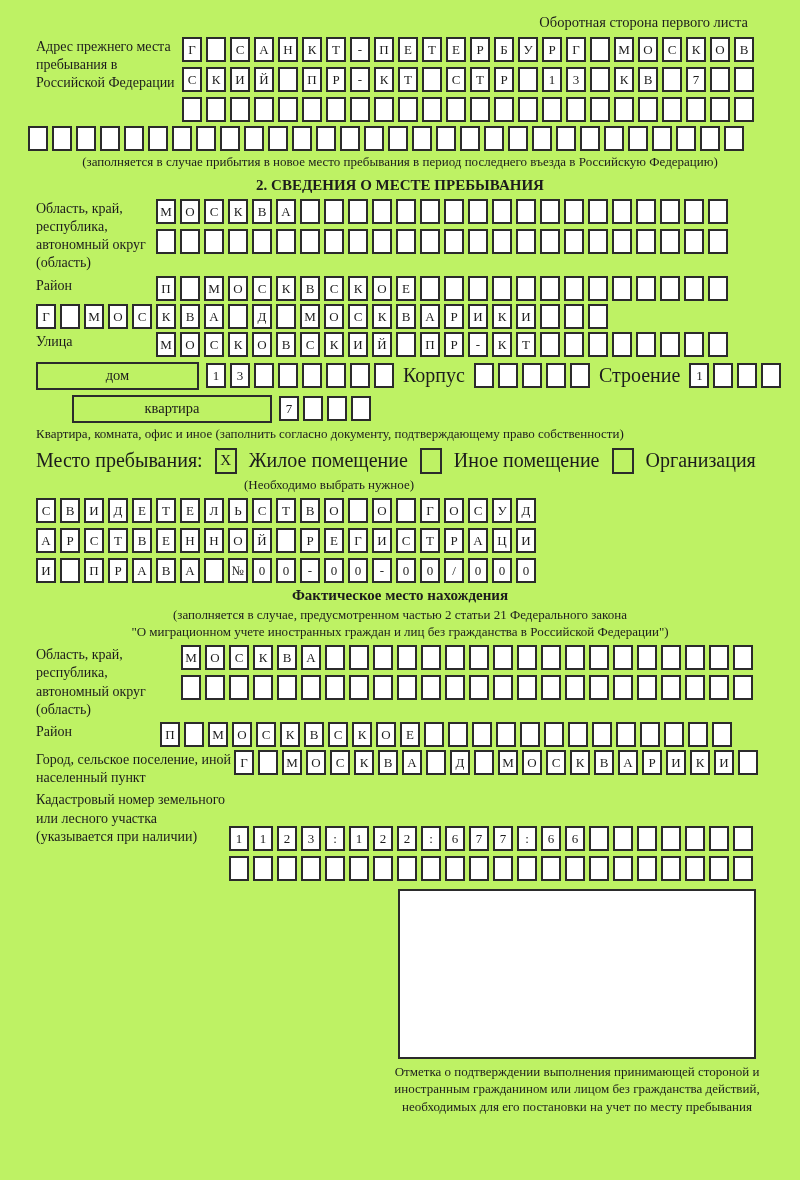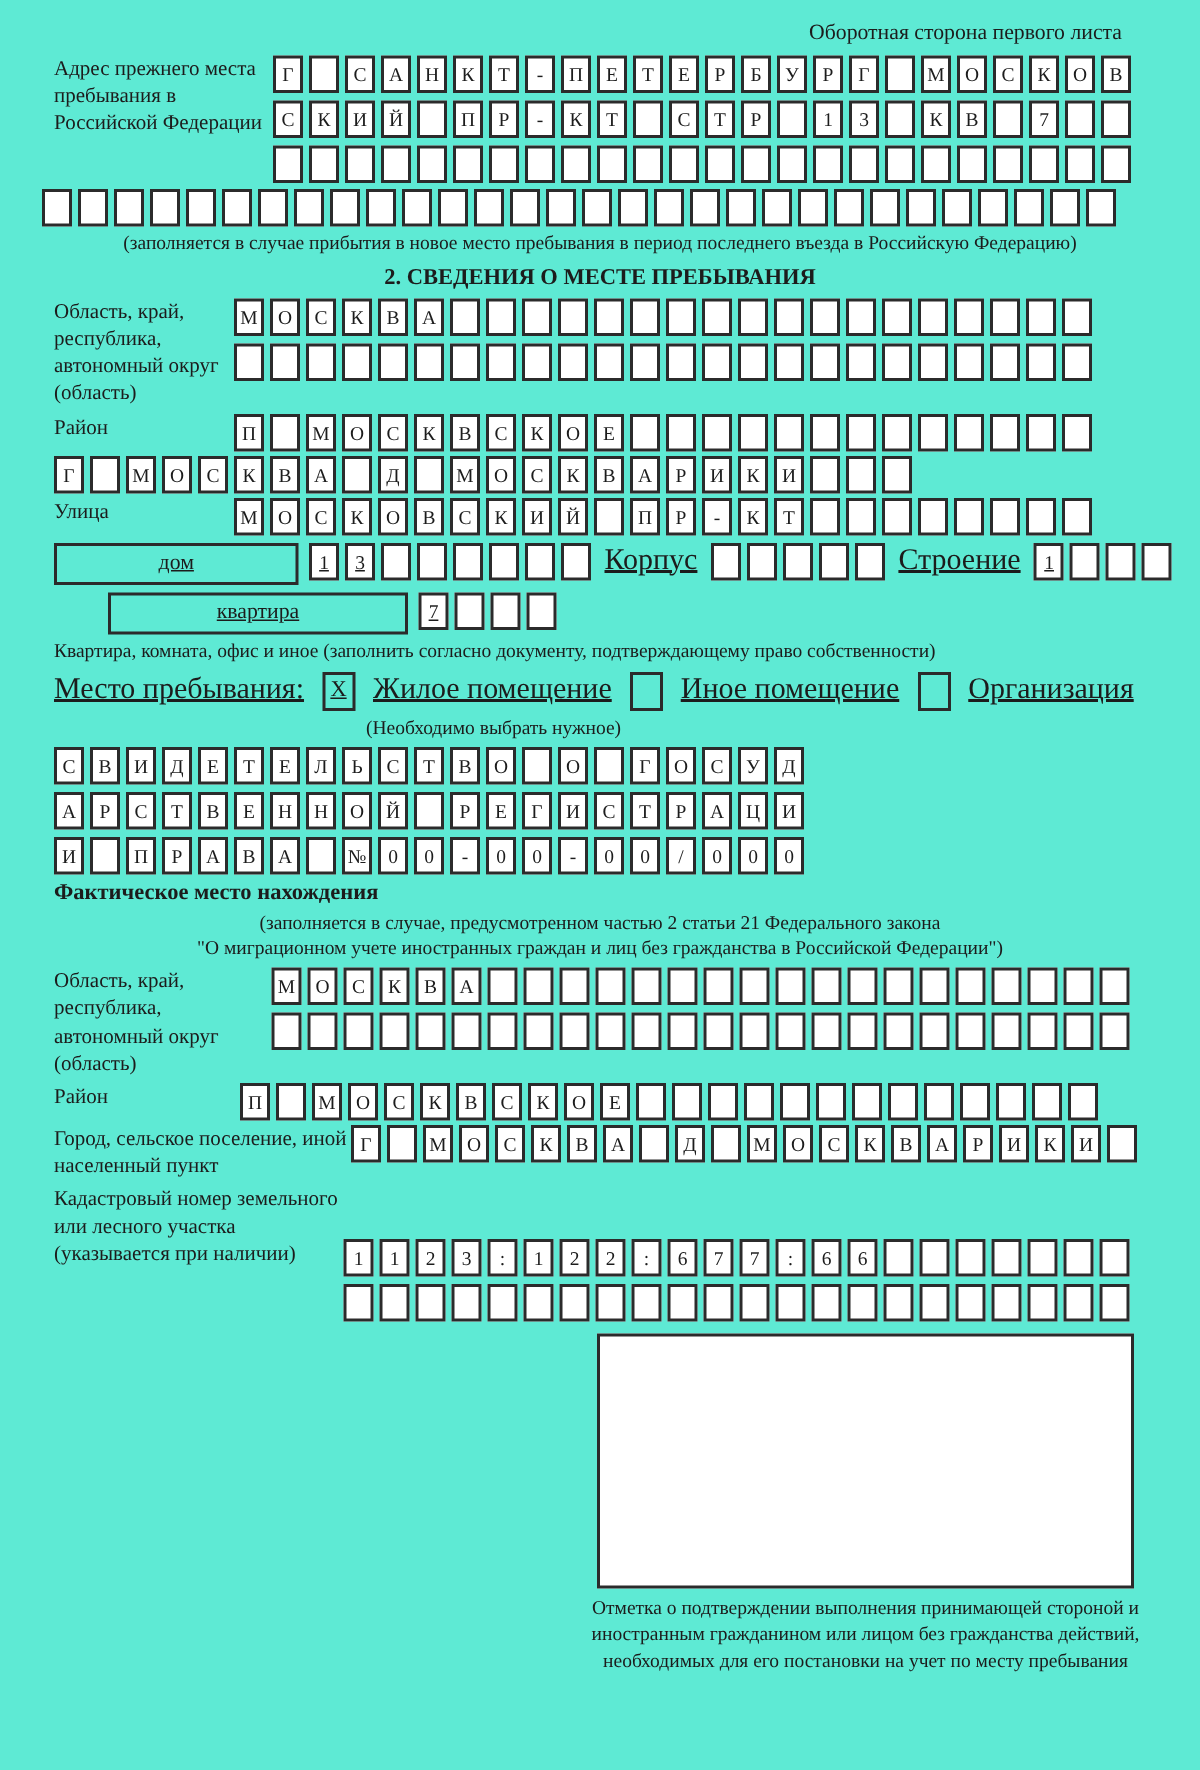--- a/index.html
+++ b/index.html
@@ -1,50 +1,50 @@
 <!DOCTYPE html>
 <html lang="ru"><head>
 <meta charset="utf-8">
 <style>
   html,body{margin:0;padding:0;background:#fff;}
   .page{
     width:800px;height:1180px;box-sizing:border-box;
     padding:14px 36px 10px 36px;position:relative;
     font-family:"Liberation Serif","DejaVu Serif",serif;
-    color:#1c1c1c;background:#5eead4;overflow:hidden;
+    color:#1c1c1c;background:#bef264;overflow:hidden;
   }
   .header-note{text-align:right;font-size:14.5px;padding-right:16px;}
   .field{display:flex;margin-bottom:3px;}
   .flabel{font-size:14px;line-height:1.3;flex-shrink:0;padding-top:1px;}
   .w146{width:146px;} .w120{width:120px;} .w140{width:140px;}
   .w218{width:218px;} .w145{width:145px;} .w124{width:124px;}
   .w198{width:198px;} .w193{width:193px;}
   .rows{display:flex;flex-direction:column;gap:5px;}
   .cell-row{display:flex;gap:4px;}
   .cell{
     width:20px;height:25px;box-sizing:border-box;border:2px solid #2b2b2b;
     display:flex;align-items:center;justify-content:center;
     font-size:13px;background:#fff;flex-shrink:0;line-height:1;
   }
   .full-row{margin-left:-8px;margin-top:4px;}
   .caption{font-size:13px;line-height:1.3;margin-top:3px;}
   .center{text-align:center;}
   .sec-title{text-align:center;font-weight:bold;font-size:15px;margin:6px 0 5px 0;}
-  .inline-row{display:flex;align-items:flex-start;column-gap:7px;margin-top:5px;text-decoration:underline;}
+  .inline-row{display:flex;align-items:center;column-gap:7px;margin-top:5px;}
   .wide-box{height:28px;box-sizing:border-box;border:2px solid #2b2b2b;
     display:flex;align-items:center;justify-content:center;font-size:14.5px;flex-shrink:0;}
   .wb163{width:163px;} .wb200{width:200px;margin-left:36px;}
   .ilabel{font-size:20px;white-space:nowrap;padding:0 2px;}
   .stay{column-gap:12px;margin-top:5px;}
   .stay .ilabel{padding:0;}
   .chk{width:22px;height:26px;box-sizing:border-box;border:2px solid #2b2b2b;
     display:flex;align-items:center;justify-content:center;font-size:15px;flex-shrink:0;}
   .note{width:fit-content;margin-left:208px;margin-bottom:2px;}
   .doc-field{margin-top:5px;}
-  .fact-title{font-weight:bold;font-size:15px;margin:4px 0 3px 0;}
+  .fact-title{text-align:center;font-weight:bold;font-size:15px;margin:4px 0 3px 0;}
   .kad-rows{margin-top:36px;}
   .stamp-box{width:358px;height:170px;box-sizing:border-box;border:2px solid #2b2b2b;
     margin-left:362px;margin-top:8px;background:#fff;}
   .stamp-caption{width:386px;margin-left:348px;text-align:center;
     font-size:13px;line-height:1.32;margin-top:4px;}
 </style>
 </head>
 <body>
 
 <div class="page">

